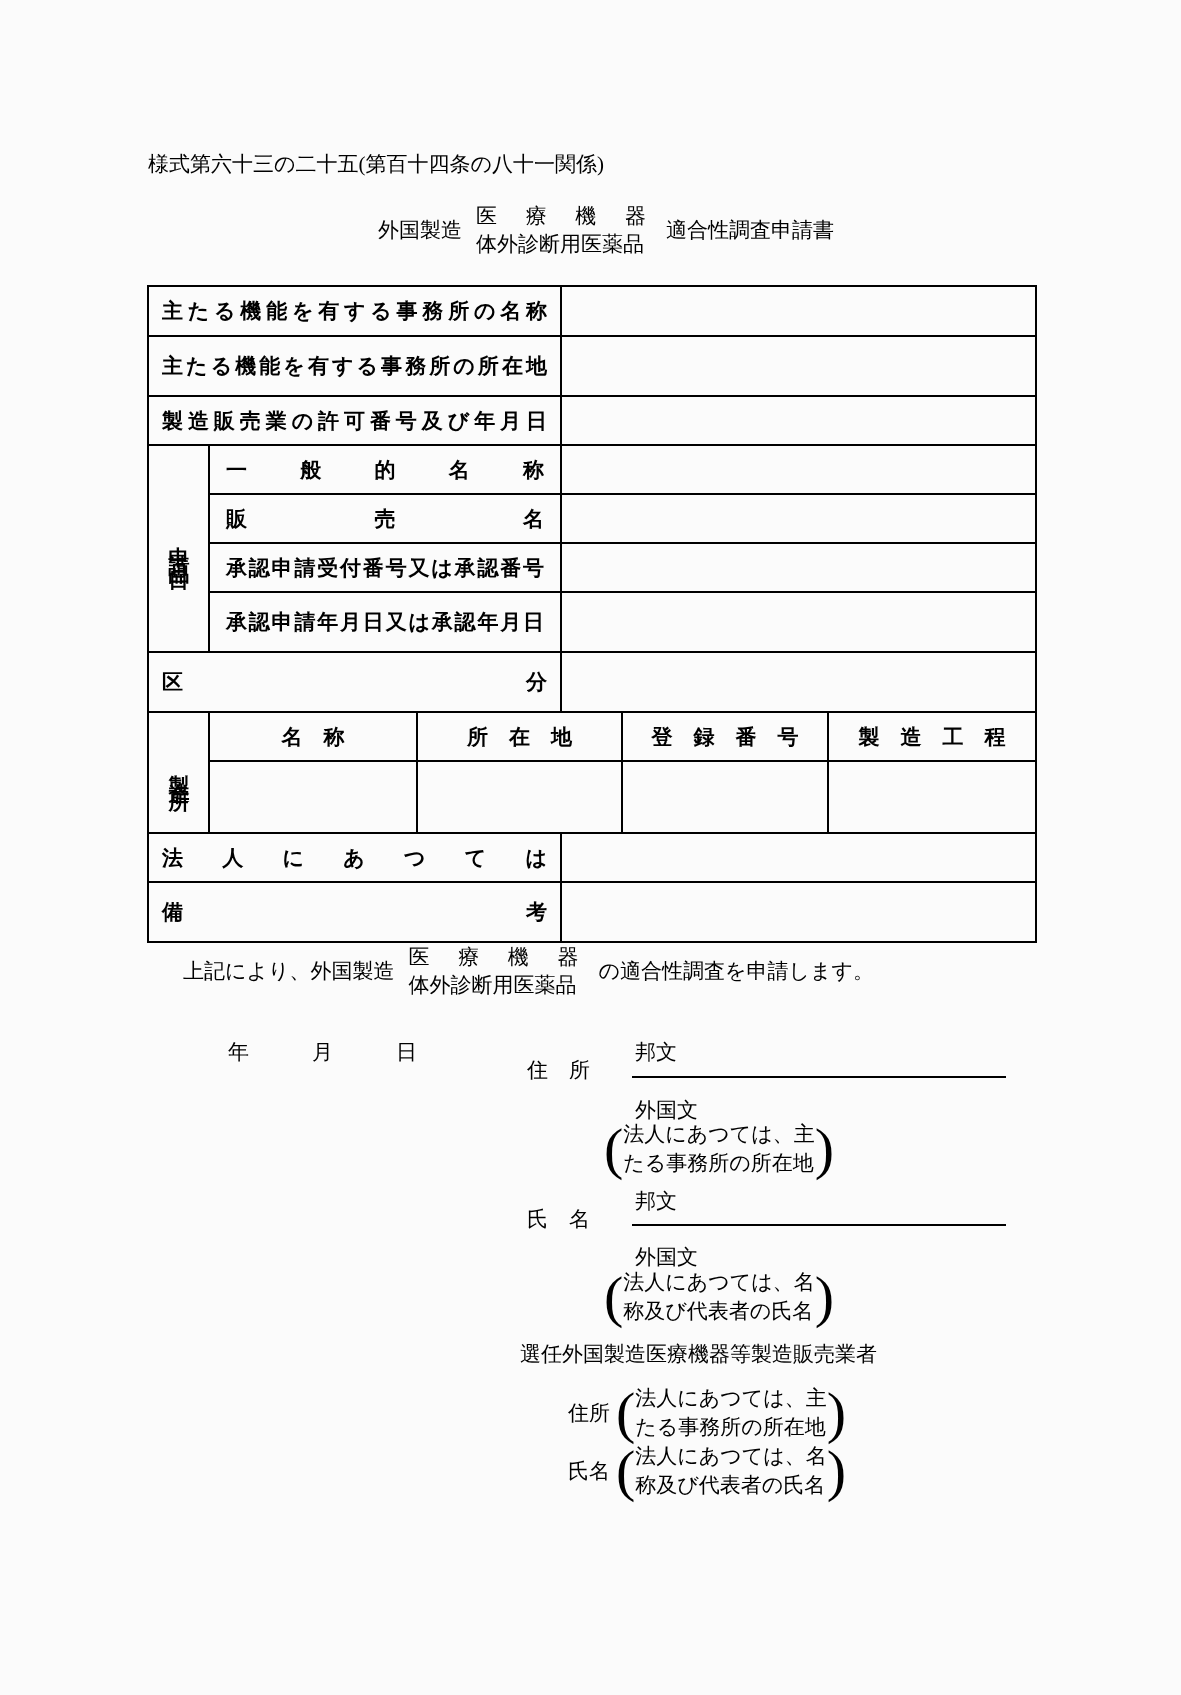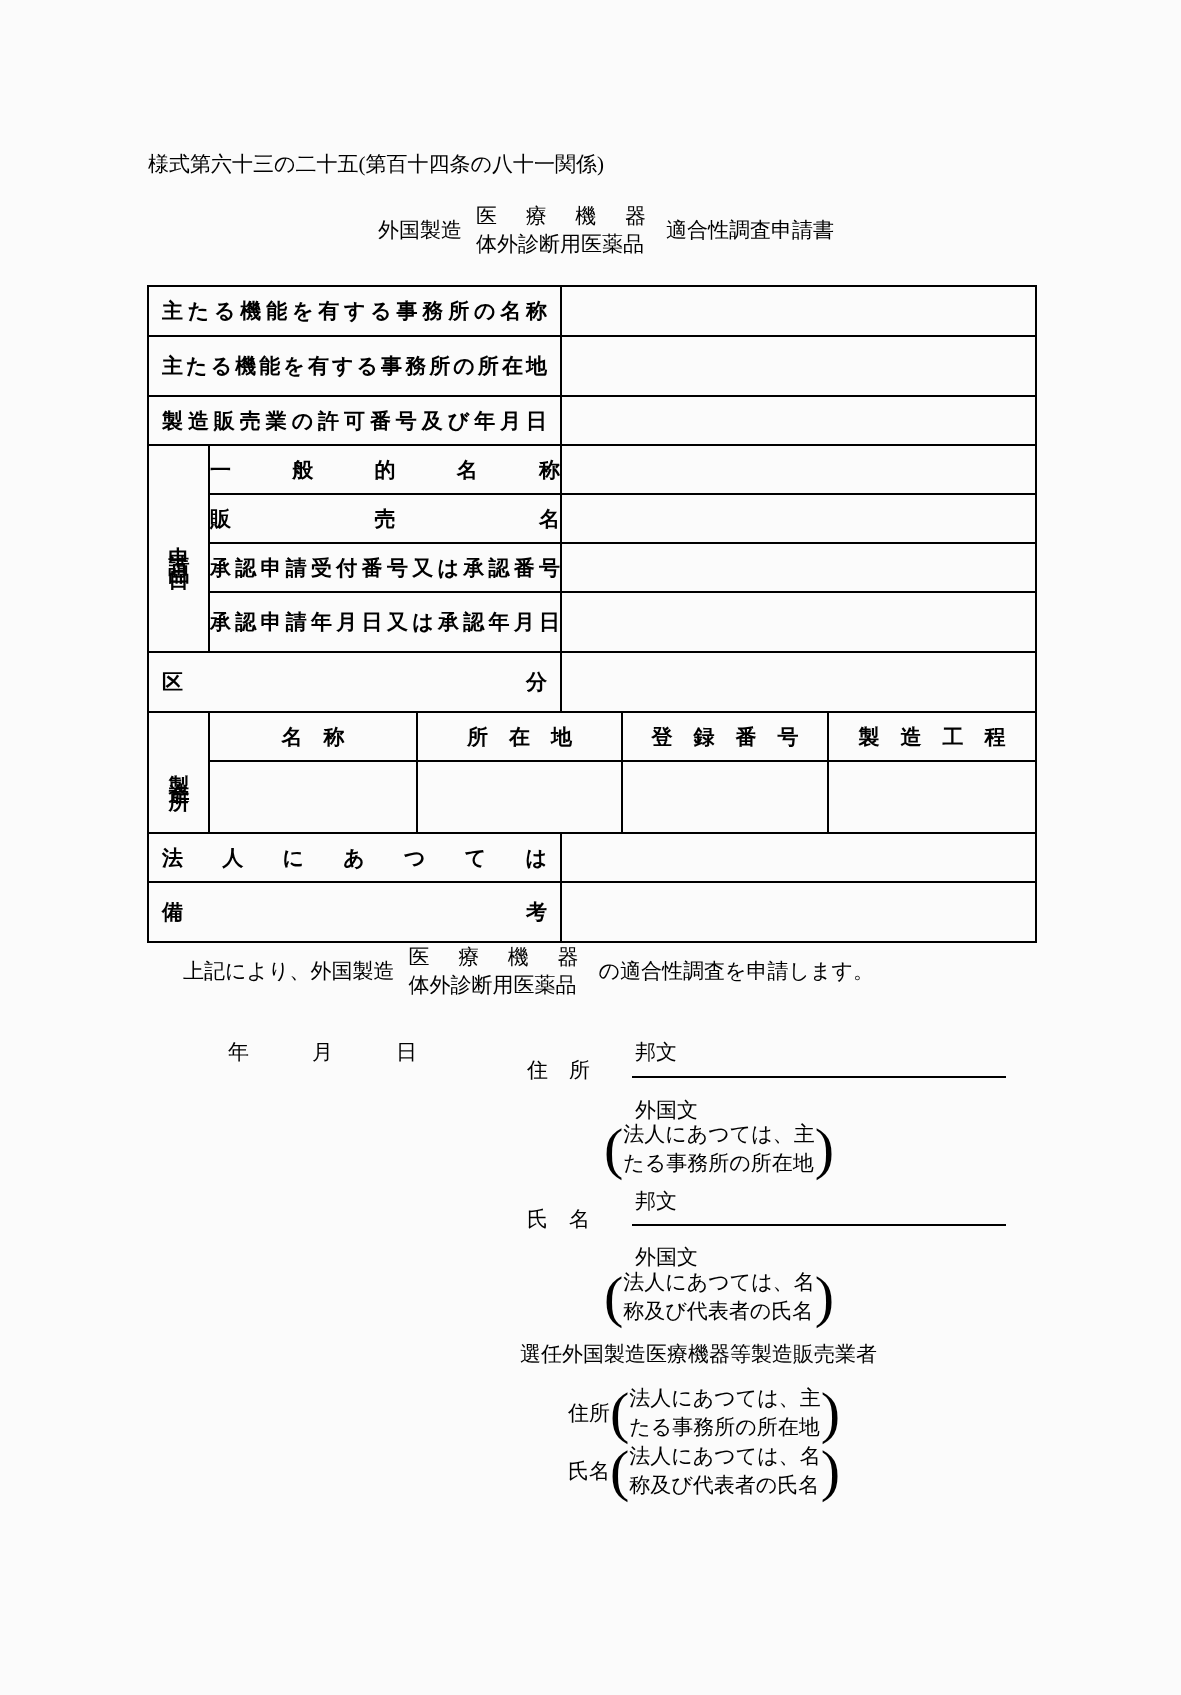--- a/index.html
+++ b/index.html
@@ -12,42 +12,42 @@
   .nowrap{white-space:nowrap;}
 
   
   table.form-table{border-collapse:collapse;table-layout:fixed;width:888px;}
   .form-table td{
     border:2px solid #000;vertical-align:middle;overflow:hidden;
     font-size:21px;white-space:nowrap;font-weight:bold;
   }
   .h50{height:50px}.h48{height:60px}.h49{height:49px}.h72{height:72px}
   td.lbl{padding:0 13px;text-align:justify;text-align-last:justify;text-justify:distribute;}
-  td.slbl{padding:0 0;text-align:justify;text-align-last:justify;text-justify:distribute;}
+  td.slbl{padding:0 16px;text-align:justify;text-align-last:justify;text-justify:distribute;}
   td.hdr{text-align:center;}
   td.val{background:transparent;}
   td.vcell{text-align:center;}
   .vtext{
     writing-mode:vertical-rl;text-orientation:upright;
     letter-spacing:8px;display:inline-block;line-height:1.1;
   }
 
   
   .titlerow{display:flex;align-items:center;gap:14px;white-space:nowrap;}
   .fraction{display:inline-flex;flex-direction:column;width:170px;}
   .fraction .ft{display:block;width:100%;text-align:justify;text-align-last:justify;text-justify:distribute;line-height:28px;}
   .fraction .fb{display:block;width:100%;line-height:28px;}
   .suffix-gap{margin-left:6px;}
 
   
   .hline{height:2px;background:#000;}
   .note{display:inline-flex;align-items:center;}
   .nlines{display:inline-flex;flex-direction:column;line-height:29px;white-space:nowrap;}
   .bp{font-size:58px;line-height:0.9;font-family:"Liberation Serif",serif;font-weight:400;}
-  .agent-row{display:flex;align-items:center;white-space:nowrap;}
+  .agent-row{display:flex;align-items:center;gap:6px;white-space:nowrap;}
 </style>
 </head>
 <body>
 
 <div class="page">
 
   <div class="abs nowrap" style="left:148px;top:150px">様式第六十三の二十五(第百十四条の八十一関係)</div>
 
   <div class="abs titlerow" style="left:378px;top:202px;height:56px">
     <span>外国製造</span>

